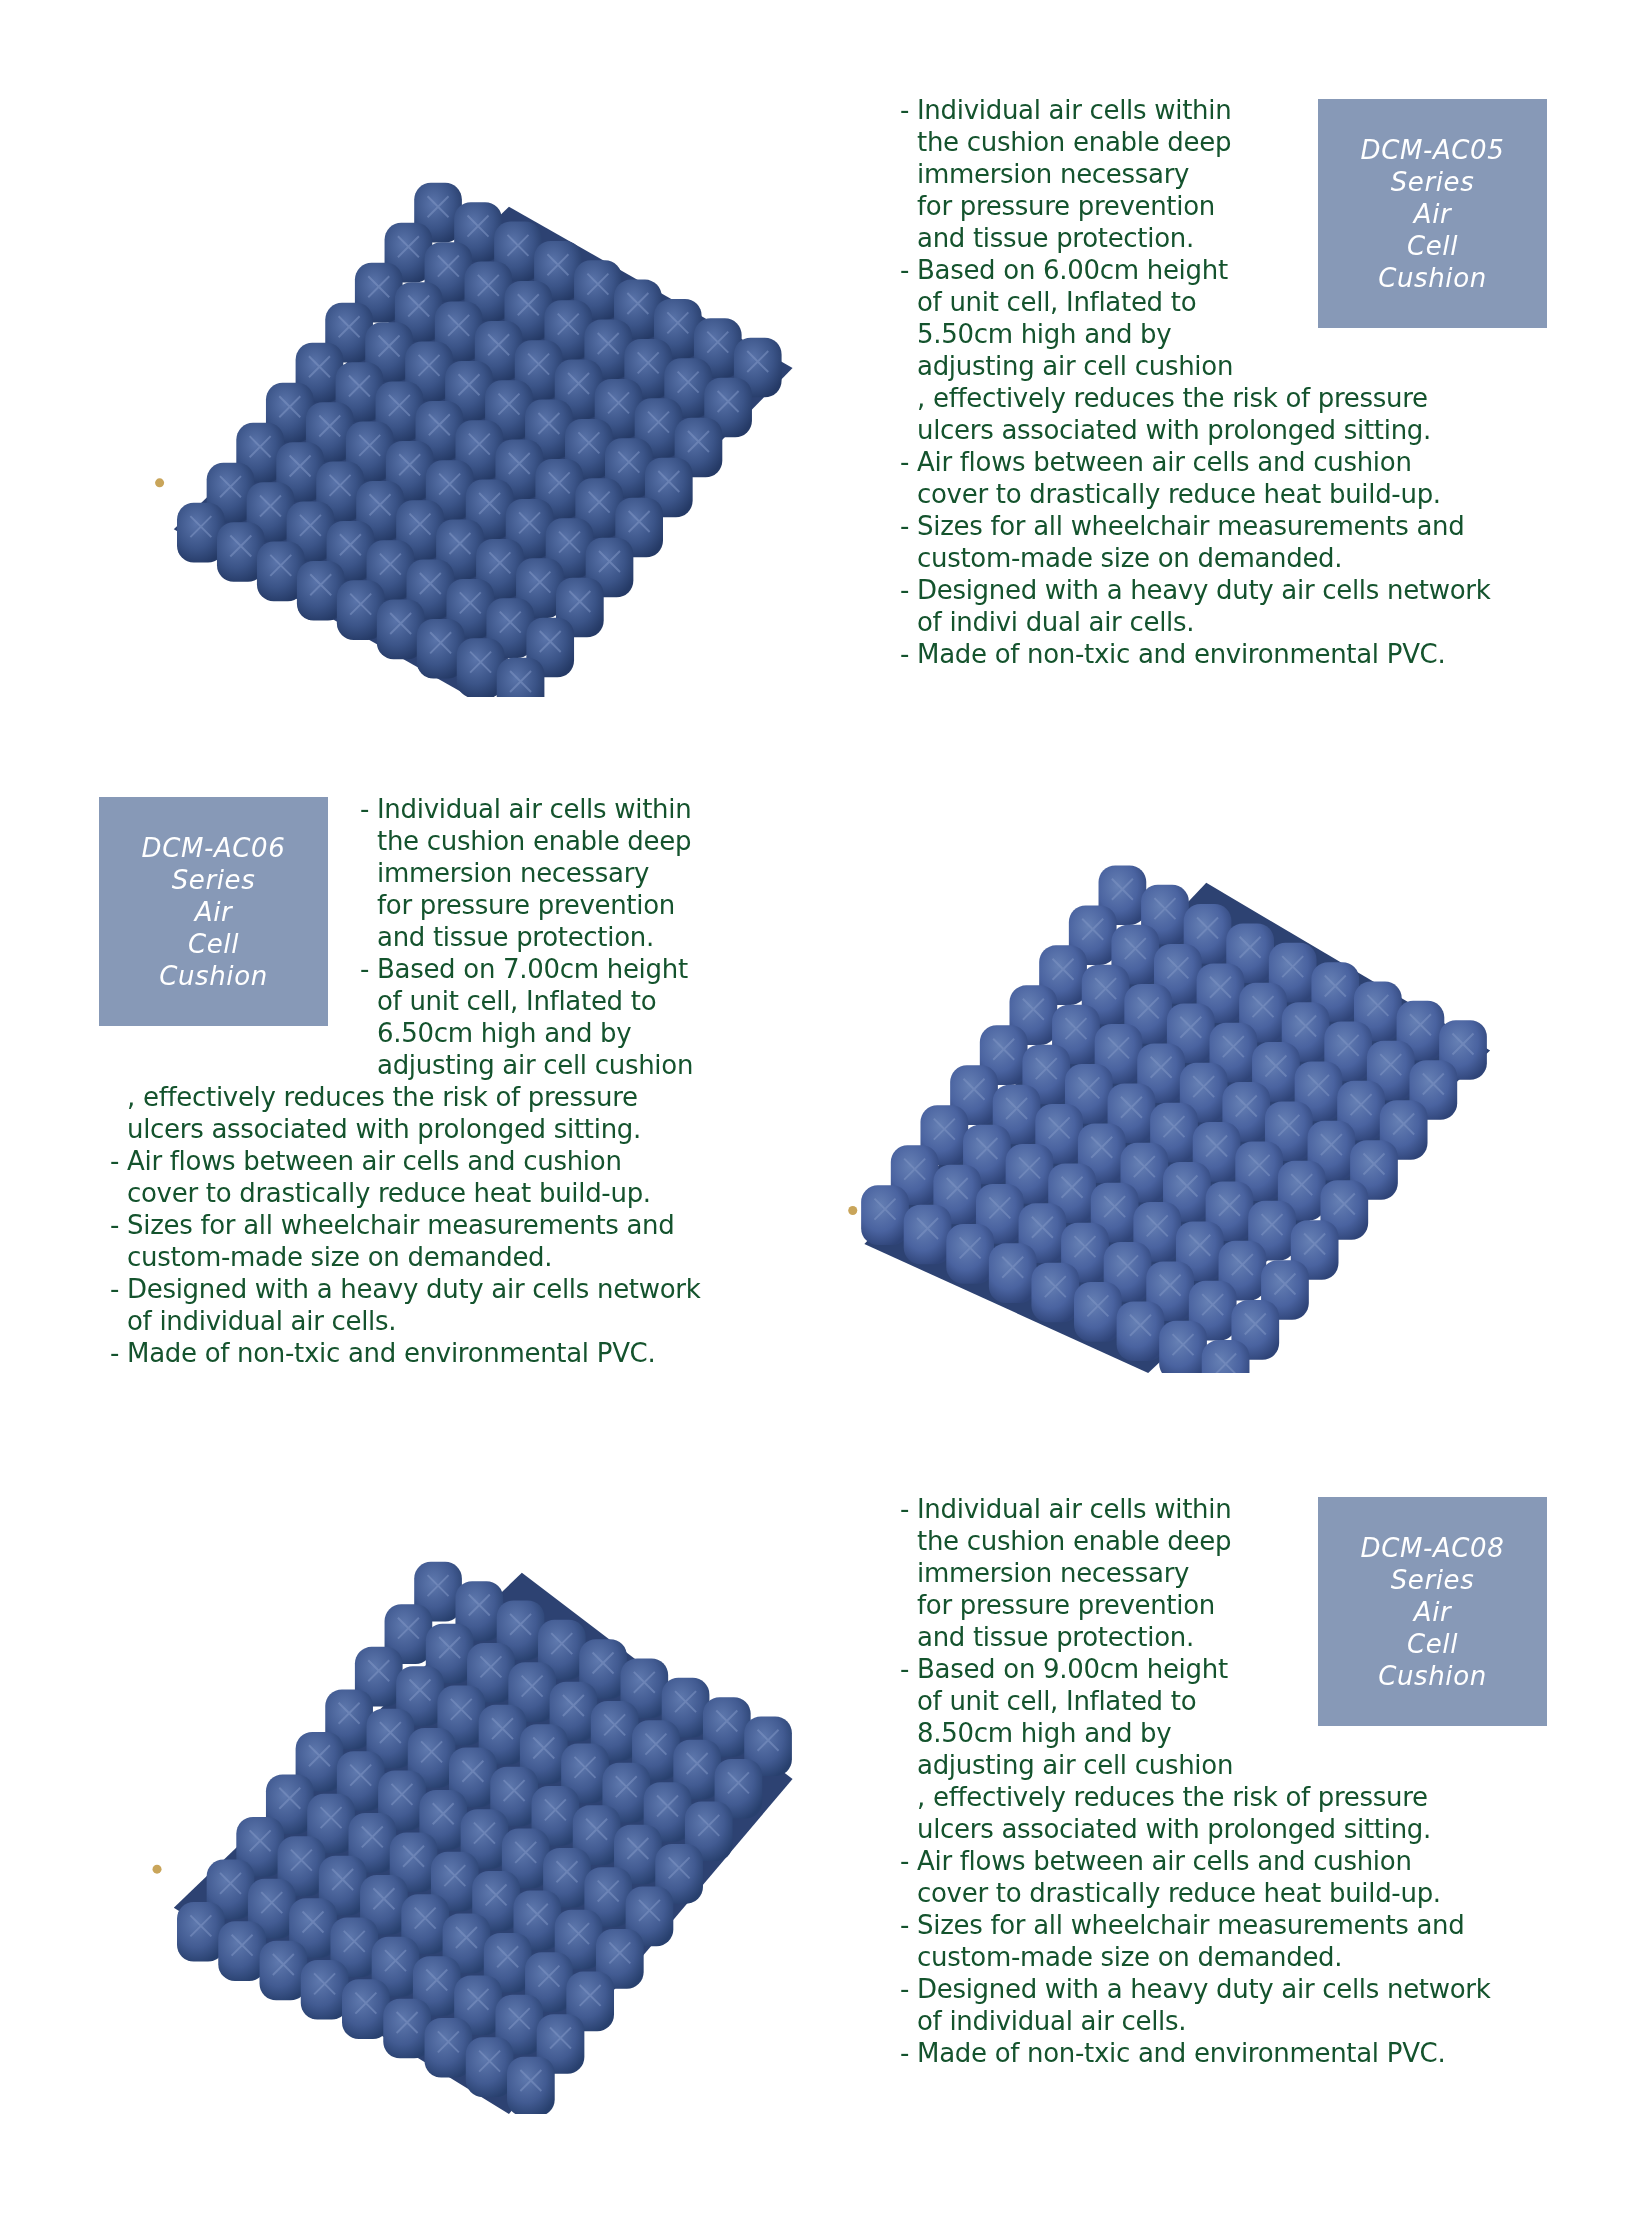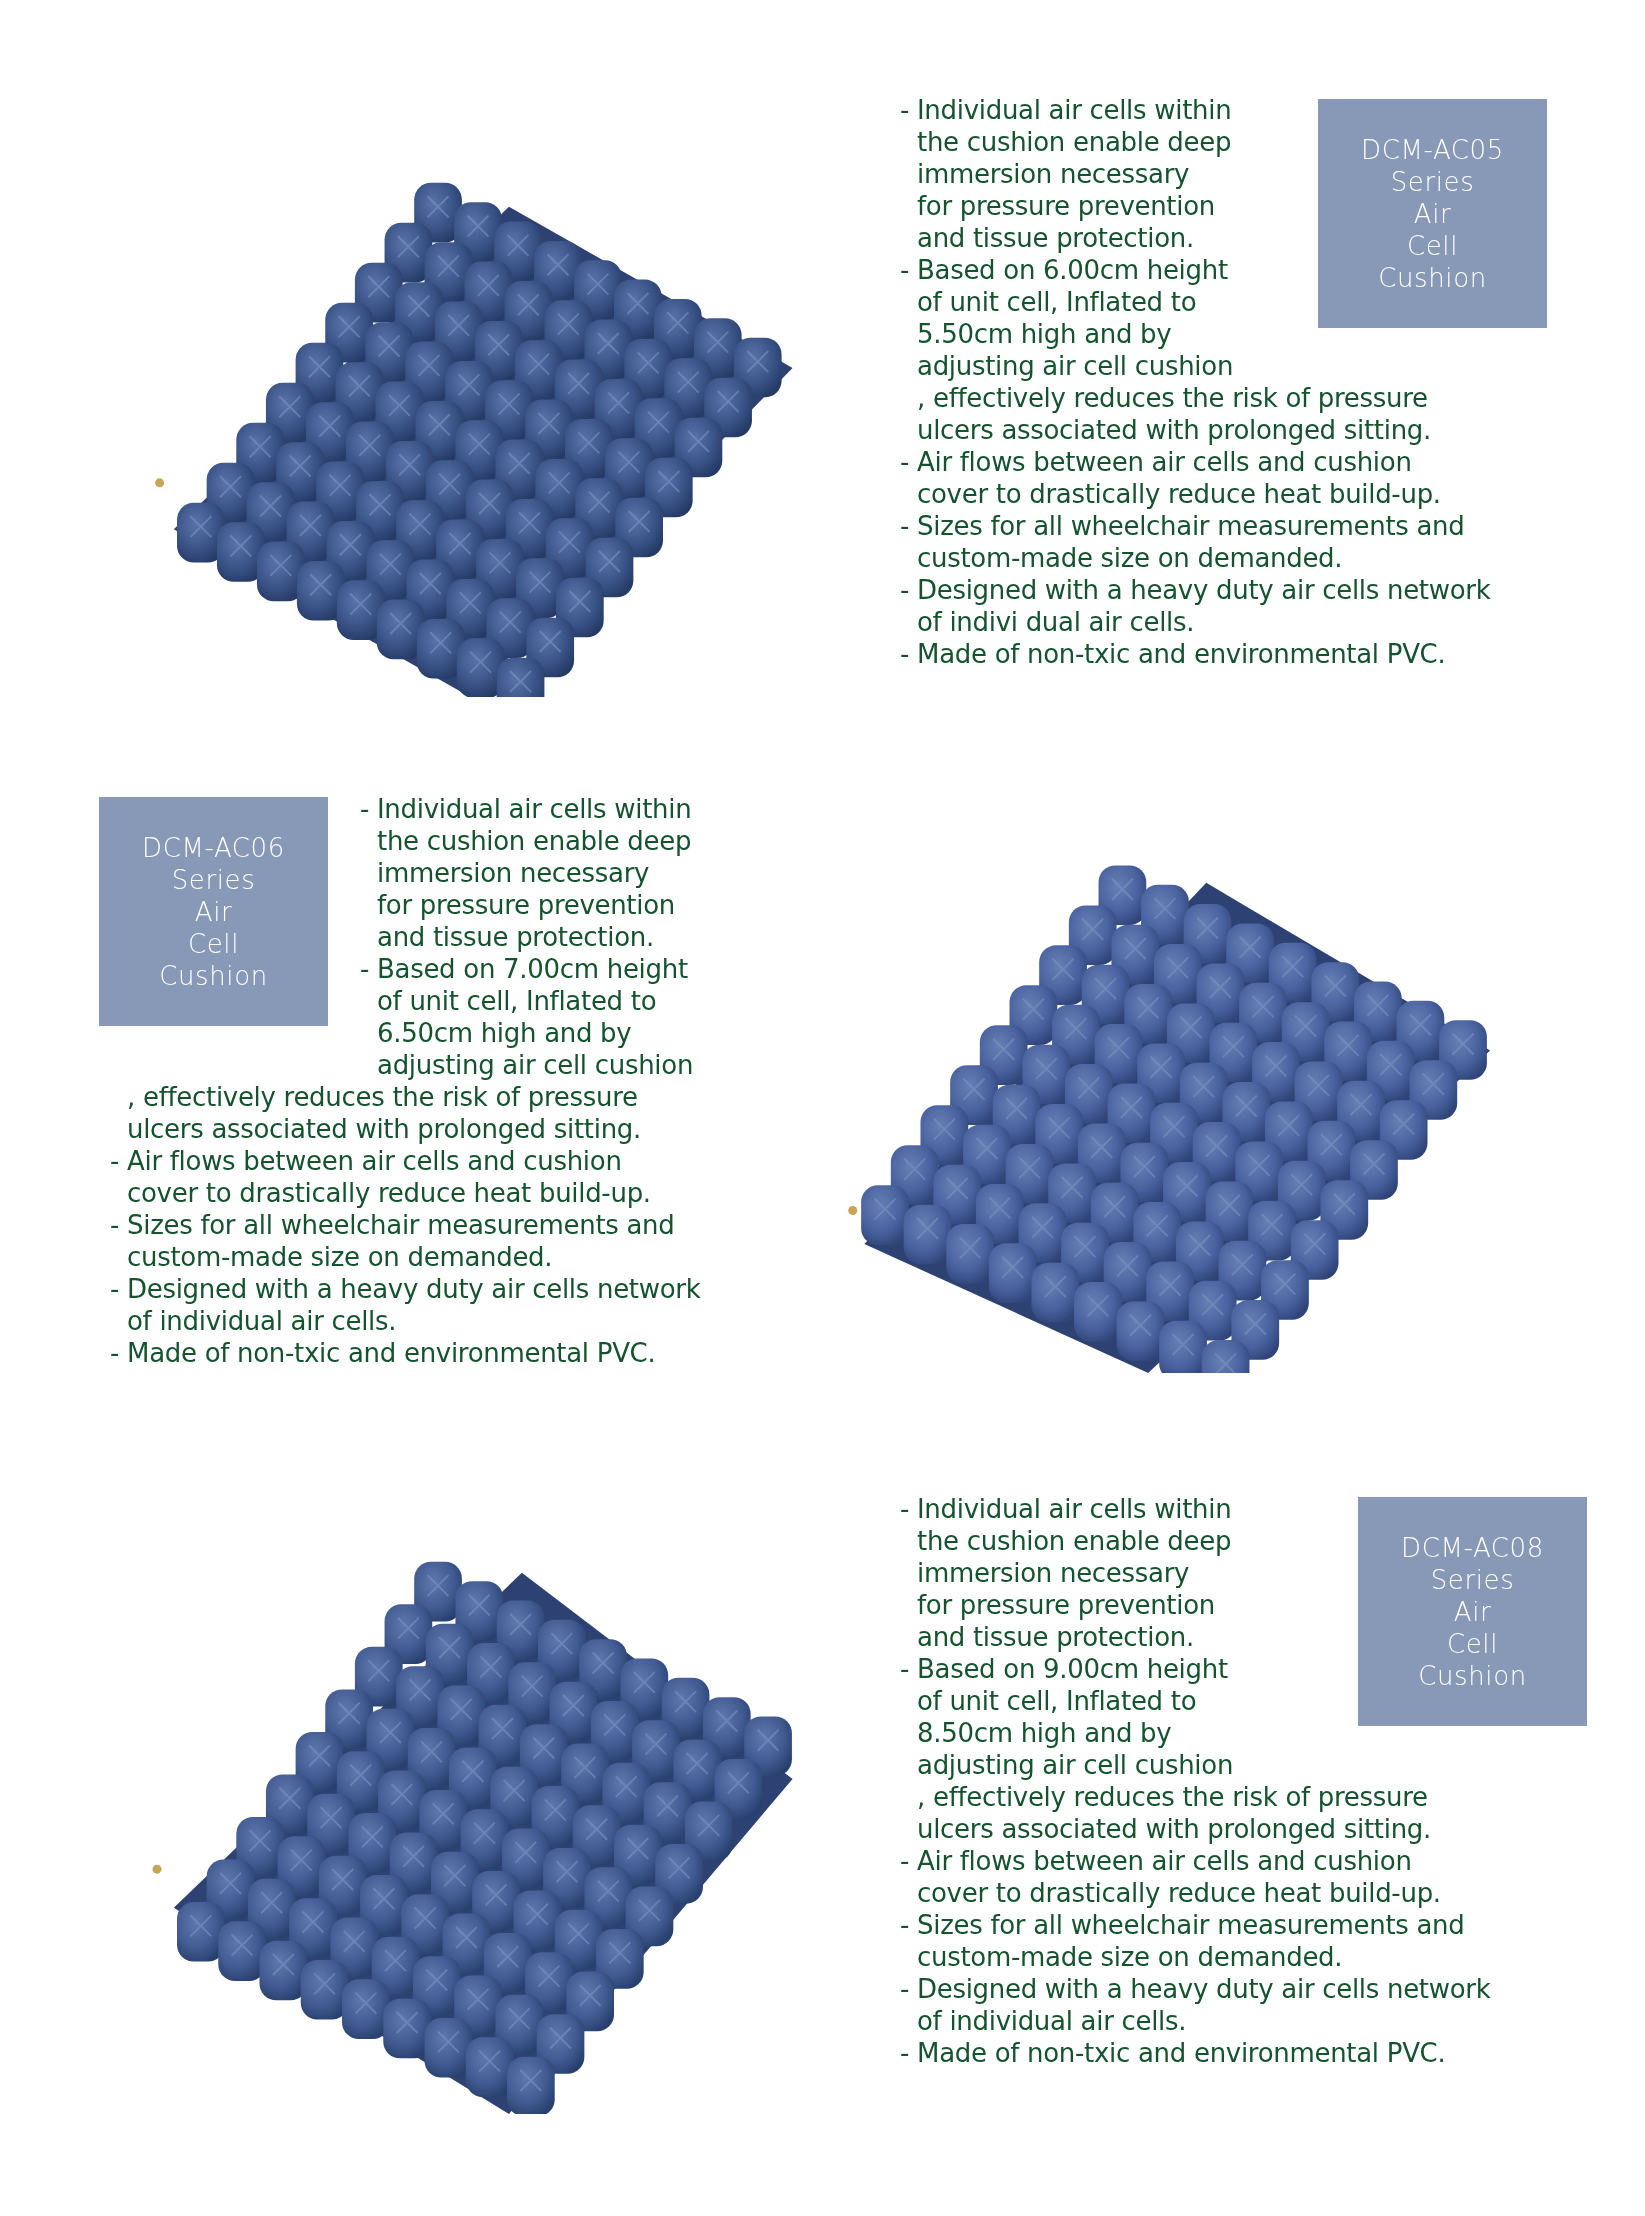--- a/index.html
+++ b/index.html
@@ -3,21 +3,21 @@
 <meta charset="utf-8">
 <style>
   html, body { margin: 0; padding: 0; background: #ffffff; }
   body { width: 1645px; height: 2216px; position: relative; overflow: hidden;
          font-family: "DejaVu Sans", sans-serif; }
   .section { position: absolute; left: 0; width: 1645px; }
   .label-box { position: absolute; width: 229px; height: 229px; background: #8799b7;
                color: #ffffff; display: flex; flex-direction: column; align-items: center;
                justify-content: center; text-align: center; font-size: 26px; line-height: 32px;
                letter-spacing: 0.6px; font-family: "DejaVu Sans", sans-serif; font-weight: 300; }
-  .label-box span { display: block; }
+  .label-box span { display: block; font-style: italic; }
   .features { position: absolute; margin: 0; padding: 0; list-style: none;
               font-size: 26px; line-height: 32px; color: #14532d;
               font-family: "DejaVu Sans", sans-serif; letter-spacing: -0.3px; }
   .features li { position: relative; padding-left: 17px; white-space: pre; }
   .features li::before { content: "-"; position: absolute; left: 0; top: 0; }
   .features li .line { display: block; }
   .product-img { position: absolute; }
   .product-img svg { width: 100%; height: 100%; display: block; }
 </style>
 <style>[data-name="feature-list-ac06"] li:nth-child(1)::before,[data-name="feature-list-ac06"] li:nth-child(2)::before{left:250px;}</style></head>
@@ -592,21 +592,21 @@
     </svg>
   </div>
   <ul class="features" data-name="feature-list-ac08" style="left:900px;top:94px;">
       <li data-name="feature-item"><span class="line" data-name="feature-line">Individual air cells within</span><span class="line" data-name="feature-line">the cushion enable deep</span><span class="line" data-name="feature-line">immersion necessary</span><span class="line" data-name="feature-line">for pressure prevention</span><span class="line" data-name="feature-line">and tissue protection.</span></li>
       <li data-name="feature-item"><span class="line" data-name="feature-line">Based on 9.00cm height</span><span class="line" data-name="feature-line">of unit cell, Inflated to</span><span class="line" data-name="feature-line">8.50cm high and by</span><span class="line" data-name="feature-line">adjusting air cell cushion</span><span class="line" data-name="feature-line">, effectively reduces the risk of pressure</span><span class="line" data-name="feature-line">ulcers associated with prolonged sitting.</span></li>
       <li data-name="feature-item"><span class="line" data-name="feature-line">Air flows between air cells and cushion</span><span class="line" data-name="feature-line">cover to drastically reduce heat build-up.</span></li>
       <li data-name="feature-item"><span class="line" data-name="feature-line">Sizes for all wheelchair measurements and</span><span class="line" data-name="feature-line">custom-made size on demanded.</span></li>
       <li data-name="feature-item"><span class="line" data-name="feature-line">Designed with a heavy duty air cells network</span><span class="line" data-name="feature-line">of individual air cells.</span></li>
       <li data-name="feature-item"><span class="line" data-name="feature-line">Made of non-txic and environmental PVC.</span></li>
     </ul>
-  <div class="label-box" data-name="series-label-ac08" style="left:1358px;top:98px;">
+  <div class="label-box" data-name="series-label-ac08" style="left:1318px;top:98px;">
       <span data-name="series-label-line">DCM-AC08</span>
       <span data-name="series-label-line">Series</span>
       <span data-name="series-label-line">Air</span>
       <span data-name="series-label-line">Cell</span>
       <span data-name="series-label-line">Cushion</span>
     </div>
 </div>
 
 
 </body></html>

